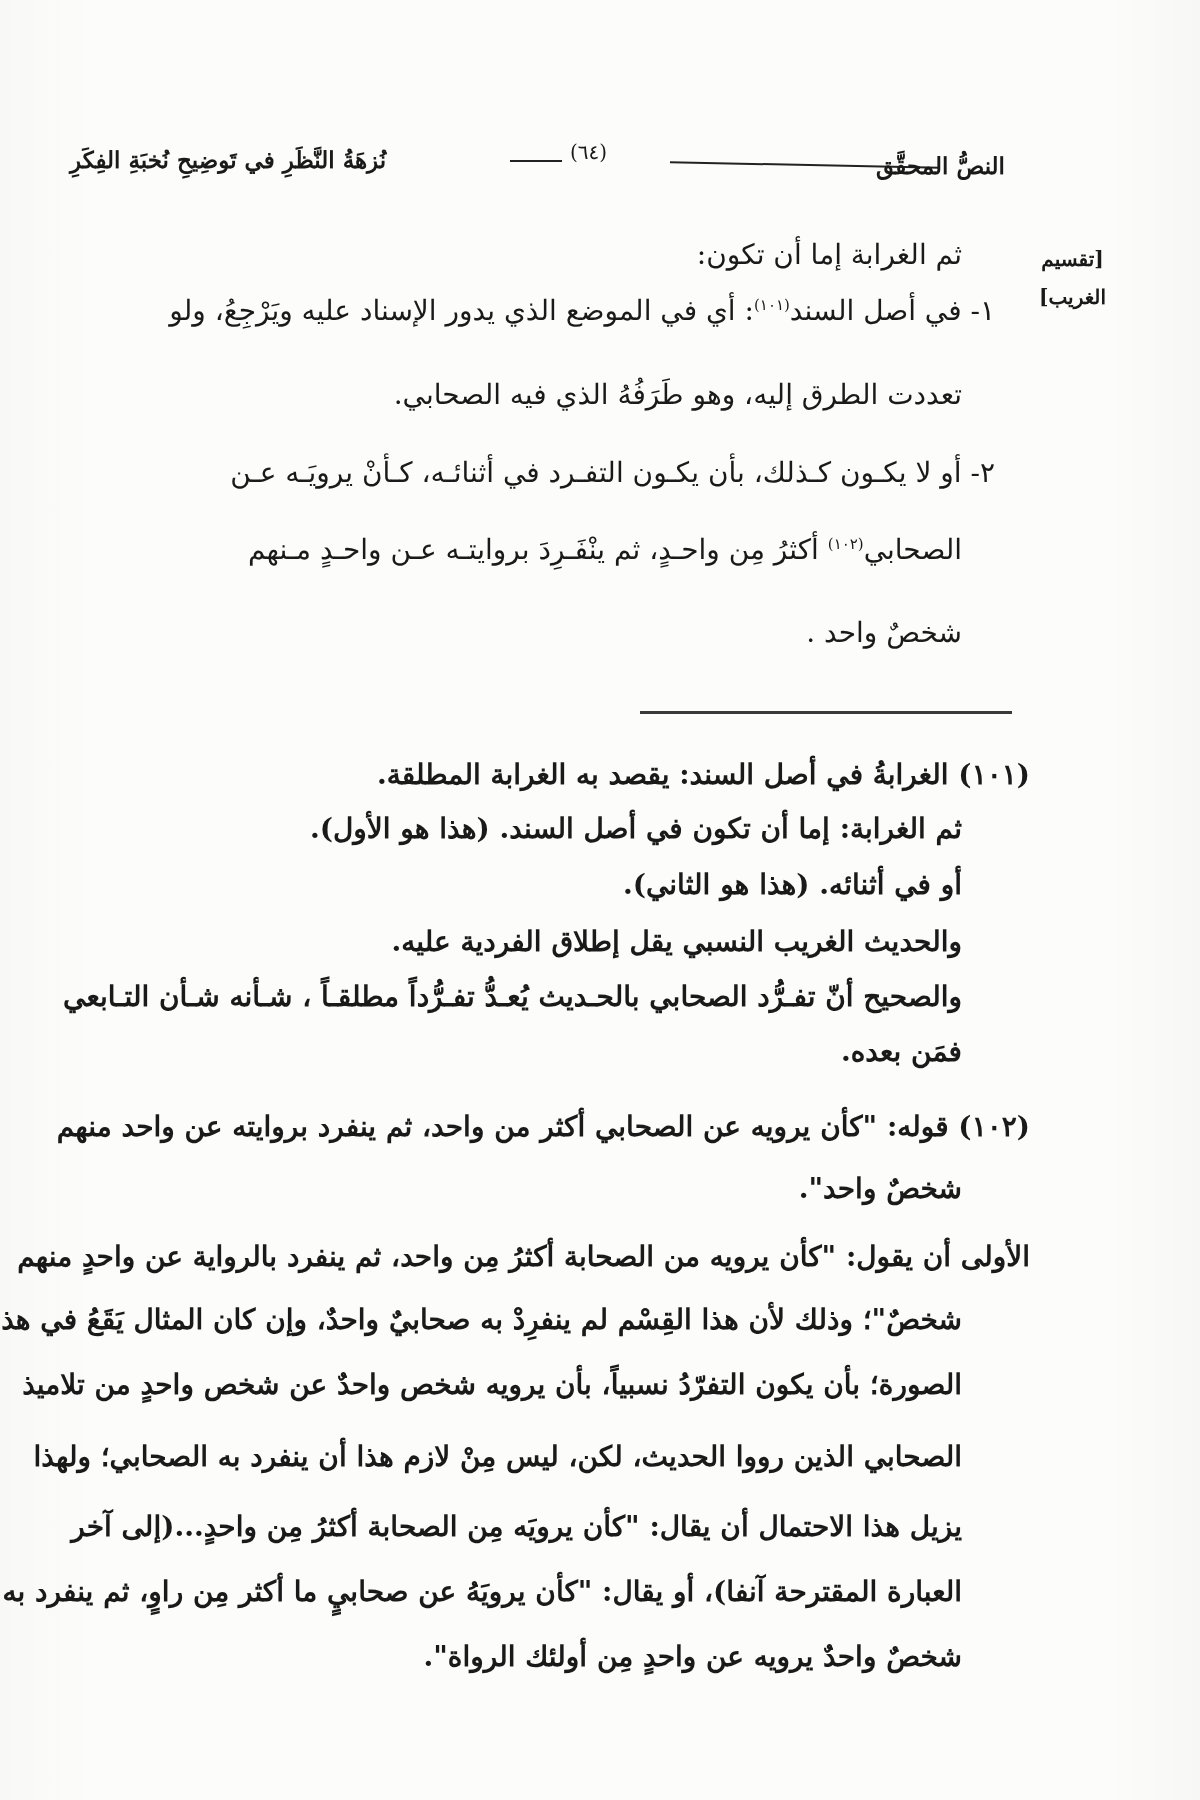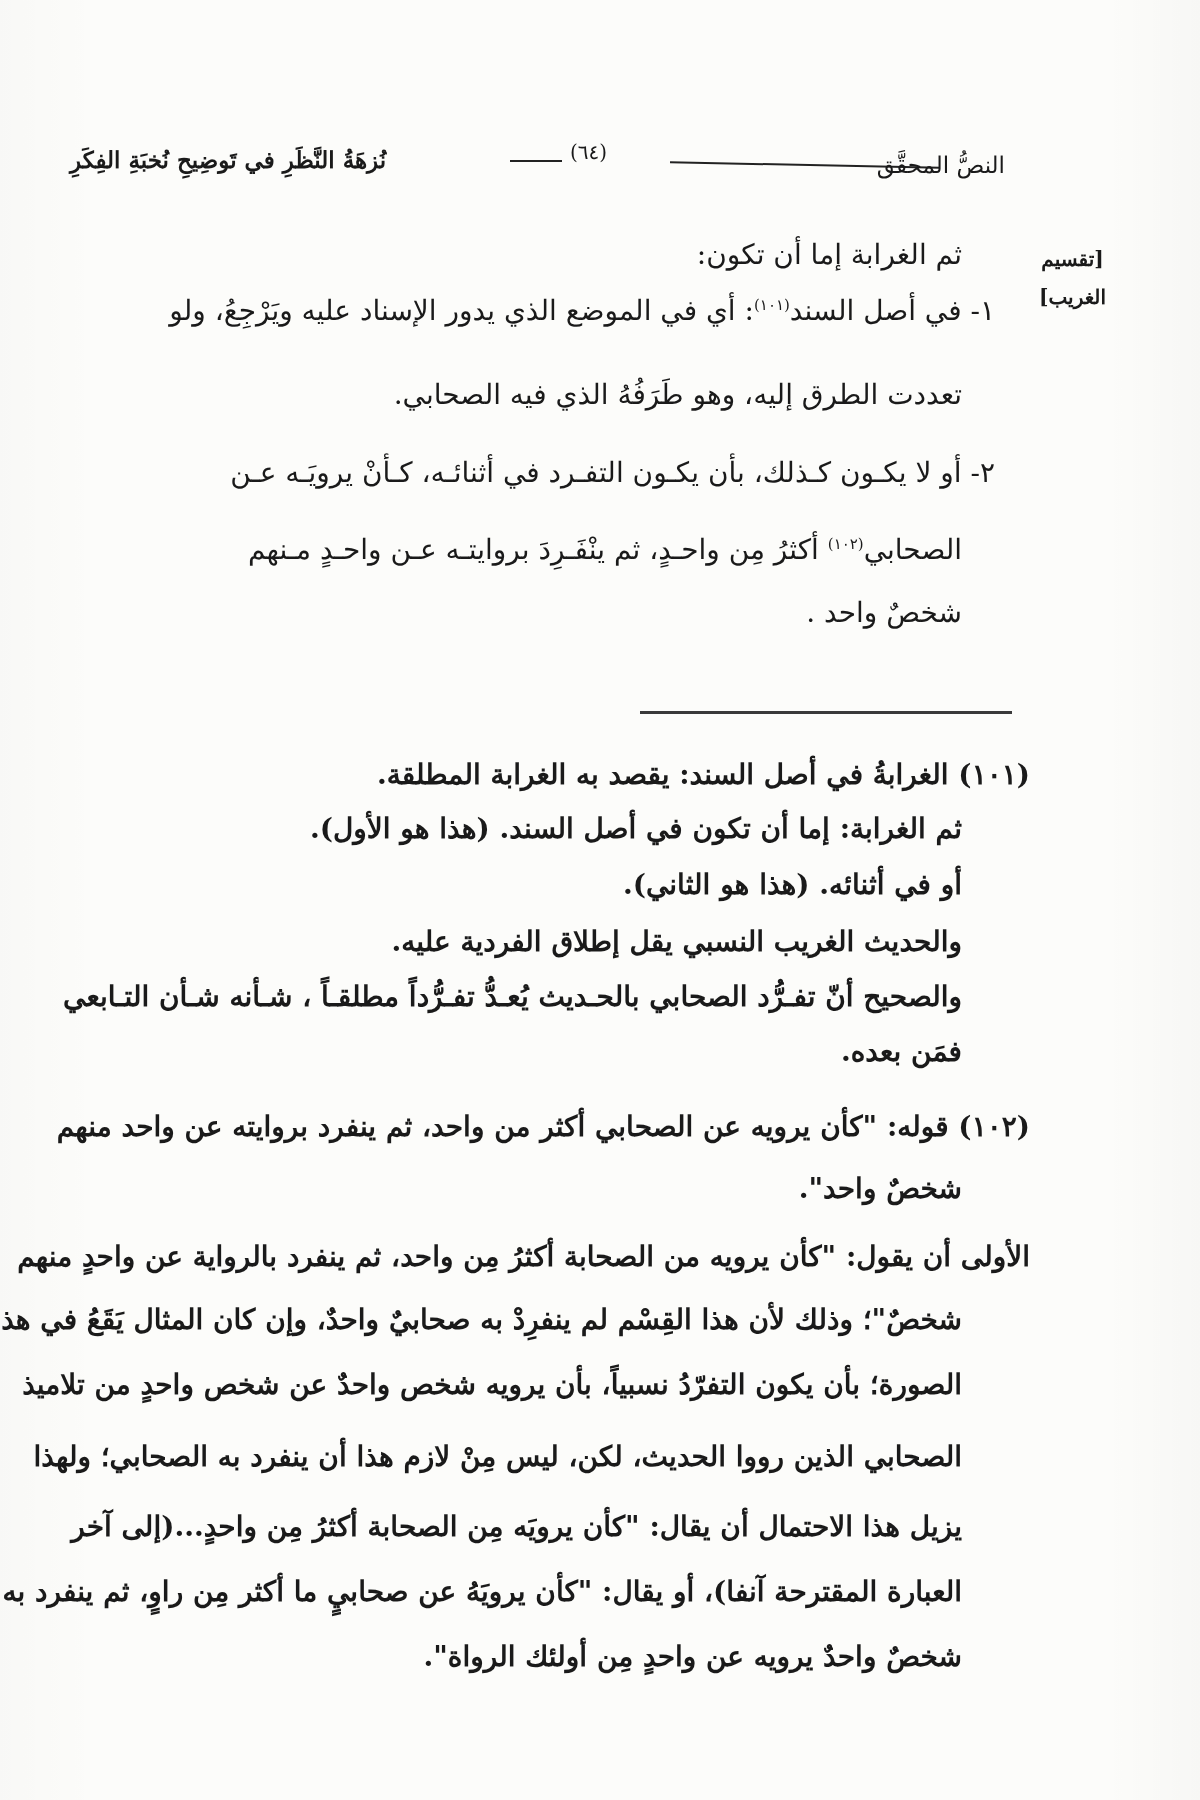--- a/index.html
+++ b/index.html
@@ -13,21 +13,21 @@
   .page { position:absolute; inset:0; background:
     linear-gradient(90deg, rgba(0,0,0,0.015) 0%, rgba(0,0,0,0) 8%, rgba(0,0,0,0) 92%, rgba(0,0,0,0.02) 100%), #fcfcfa; }
   .abs { position:absolute; }
 
   
   .header { left:70px; top:138px; width:935px; height:50px; }
   .header .left-title { position:absolute; left:0; top:8px; font-size:23px; font-weight:bold; direction:rtl; white-space:nowrap; }
   .header .page-num { position:absolute; left:500px; top:2px; font-size:20px; direction:rtl; }
   .header .rule-a { position:absolute; left:440px; top:22px; width:52px; height:2px; background:#222; }
   .header .rule-b { position:absolute; left:600px; top:26px; width:270px; height:2px; background:#222; transform:rotate(1.2deg); }
-  .header .right-title { position:absolute; right:0; top:14px; font-size:23px; font-weight:normal; direction:rtl; white-space:nowrap; }
+  .header .right-title { position:absolute; right:0; top:14px; font-size:23px; font-weight:bold; direction:rtl; white-space:nowrap; }
 
   
   .margin-note { left:1025px; top:240px; width:95px; font-size:20px; font-weight:bold; line-height:38px; text-align:center; direction:rtl; }
   .main-line { position:absolute; white-space:nowrap; direction:rtl; font-size:28px; }
   sup { font-size:15px; vertical-align:super;margin-top:48px; }
 
   .divider { left:640px; top:711px; width:372px; height:3px; background:#3a3a3a; }
 
   
   .fn-line { position:absolute; direction:rtl; white-space:nowrap; font-size:28px; }
@@ -59,21 +59,21 @@
     </div>
 
     <div class="main-line" style="right:238px; top:378px;">تعددت الطرق إليه، وهو طَرَفُهُ الذي فيه الصحابي.</div>
 
     <div class="main-line" style="right:205px; top:456px;">٢- أو لا يكـون كـذلك، بأن يكـون التفـرد في أثنائـه، كـأنْ يرويَـه عـن</div>
 
     <div class="main-line" style="right:238px; top:533px;">
       <span>الصحابي</span><sup>(١٠٢)</sup><span> أكثرُ مِن واحـدٍ، ثم ينْفَـرِدَ بروايتـه عـن واحـدٍ مـنهم</span>
     </div>
 
-    <div class="main-line" style="right:238px; top:596px;">شخصٌ واحد .</div>
+    <div class="main-line" style="right:238px; top:616px;">شخصٌ واحد .</div>
   </div>
 
   <div class="abs divider"></div>
 
   <div>
     <div class="fn-line bold" style="right:170px; top:758px;">(١٠١) الغرابةُ في أصل السند: يقصد به الغرابة المطلقة.</div>
     <div class="fn-line bold" style="right:238px; top:812px;">ثم الغرابة: إما أن تكون في أصل السند. (هذا هو الأول).</div>
     <div class="fn-line bold" style="right:238px; top:868px;">أو في أثنائه. (هذا هو الثاني).</div>
     <div class="fn-line bold" style="right:238px; top:925px;">والحديث الغريب النسبي يقل إطلاق الفردية عليه.</div>
     <div class="fn-line bold" style="right:238px; top:980px;">والصحيح أنّ تفـرُّد الصحابي بالحـديث يُعـدُّ تفـرُّداً مطلقـاً ، شـأنه شـأن التـابعي</div>

